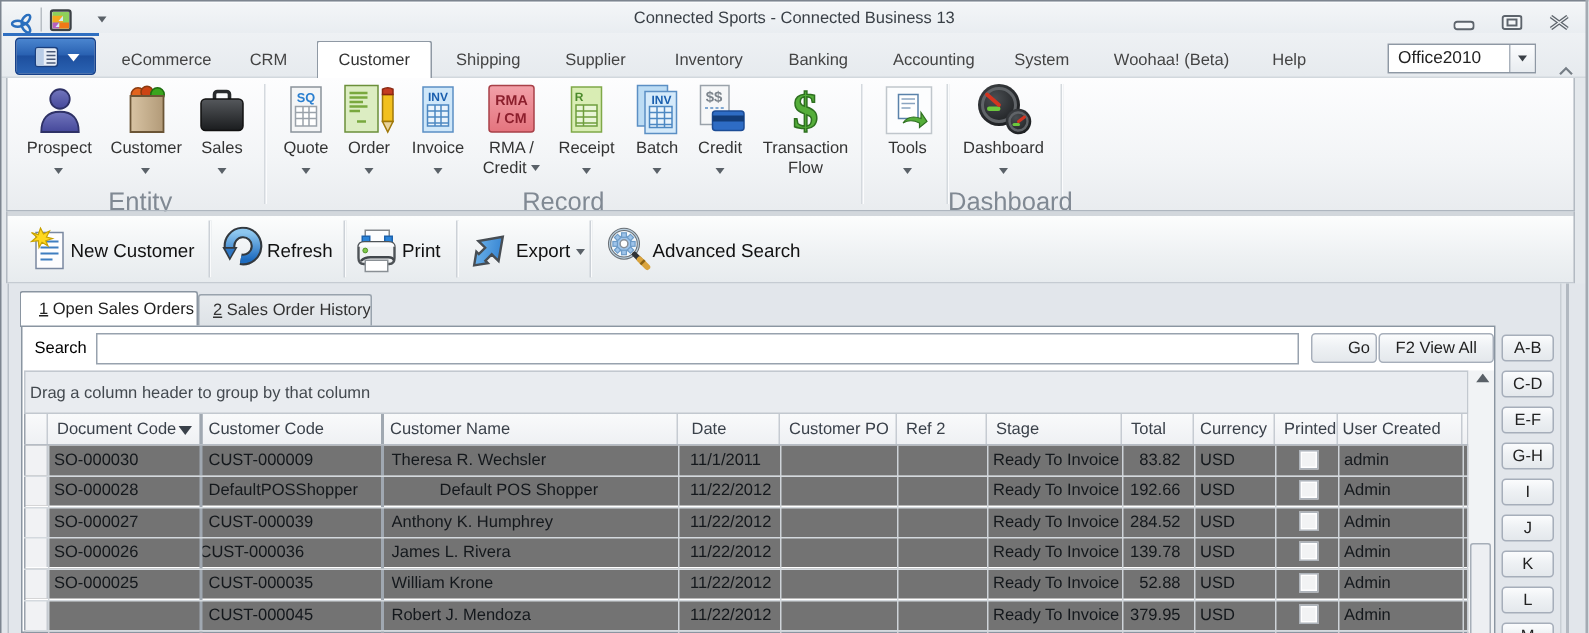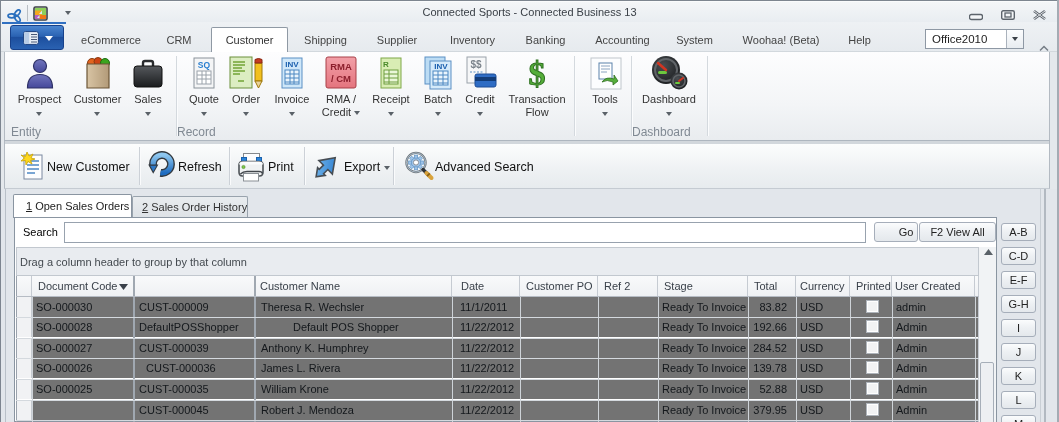--- a/index.html
+++ b/index.html
@@ -22,21 +22,21 @@
 #combo .txt{position:absolute;left:6px;top:3px;font-size:11.5px;color:#222;}
 #combo .cbtn{position:absolute;right:0;top:0;width:16px;height:18px;background:linear-gradient(#fcfdfe,#e8ecf0);border-left:1px solid #aab2bc;}
 
 #ribbon{position:absolute;top:52px;left:4px;width:1046px;height:88px;border-left:1px solid #b3bac2;border-right:1px solid #b3bac2;box-sizing:border-box;background:linear-gradient(#fdfdfe,#f3f5f7 60%,#e9ecef);}
 #ribbon .sep{position:absolute;top:4px;width:1px;height:80px;background:#d4d9de;border-right:1px solid #fbfcfd;}
 .ritem{position:absolute;top:3px;text-align:center;}
 .ritem > svg{display:block;margin:0 auto;}
 .ritem .lbl{font-size:11px;color:#333;margin-top:2px;line-height:13px;}
 .darr{display:inline-block;width:0;height:0;border-left:3px solid transparent;border-right:3px solid transparent;border-top:4px solid #5a6168;}
 .arrb{position:absolute;top:57px;left:50%;margin-left:-3.5px;width:0;height:0;border-left:3.5px solid transparent;border-right:3.5px solid transparent;border-top:4px solid #5a6168;}
-.glbl{position:absolute;top:73px;font-size:12px;color:#808993;}
+.glbl{position:absolute;top:73px;font-size:17px;color:#808993;text-align:center;}
 #ribbonline{position:absolute;top:140px;left:4px;width:1046px;height:1px;background:#aeb6bf;}
 #ribbonstrip{position:absolute;top:141px;left:4px;width:1046px;height:3px;background:#d2d7dc;border-left:1px solid #b3bac2;border-right:1px solid #b3bac2;box-sizing:border-box;}
 
 #toolbar{position:absolute;top:144px;left:4px;width:1046px;height:45px;border-left:1px solid #b3bac2;border-right:1px solid #b3bac2;background:linear-gradient(#fcfdfd,#eef1f3 60%,#e7ebee);border-bottom:1px solid #c5cbd2;box-sizing:border-box;}
 .titem{position:absolute;top:0;height:44px;}
 .titem .tx{position:absolute;top:16px;font-size:12.5px;color:#111;white-space:nowrap;}
 .tsep{position:absolute;top:3px;width:1px;height:38px;background:#ccd1d7;border-right:1px solid #fafbfc;}
 
 #mid{position:absolute;top:189px;left:1px;width:1057px;height:233px;background:#e2e6eb;}
 #tab1{position:absolute;top:5px;left:12px;width:119px;height:24px;background:#fff;border:1px solid #8a95a1;border-bottom:none;border-radius:2px 2px 0 0;box-sizing:border-box;font-size:11px;color:#222;line-height:23px;padding-left:12px;white-space:nowrap;overflow:hidden;}
@@ -437,20 +437,21 @@
   <div id="searchbox"></div>
   <div class="btn" style="top:222px;left:874px;width:44px;padding-left:20px;">Go</div>
   <div class="btn" style="top:222px;left:919px;width:77px;">F2 View All</div>
   <div id="grid">
     <div id="groupbar">
         <span>Drag a column header to group by that column</span>
       </div>
     <div id="hdr">
       <div class="hcell" style="left:0;width:16px;padding-left:0;"></div>
       <div class="hcell" style="left:16px;width:102px;">Document Code</div>
+      <div class="hcell" style="left:118px;width:121px;border-left:1px solid #9aa2ac;padding-left:4px;">Customer Code</div>
       <div class="hcell" style="left:239px;width:197px;border-left:1px solid #9aa2ac;padding-left:4px;">Customer Name</div>
       <div class="hcell" style="left:436px;width:68px;padding-left:9px;">Date</div>
       <div class="hcell" style="left:504px;width:78px;">Customer PO</div>
       <div class="hcell" style="left:582px;width:60px;">Ref 2</div>
       <div class="hcell" style="left:642px;width:90px;">Stage</div>
       <div class="hcell" style="left:732px;width:48px;">Total</div>
       <div class="hcell" style="left:780px;width:54px;padding-left:4px;">Currency</div>
       <div class="hcell" style="left:834px;width:42px;">Printed</div>
       <div class="hcell" style="left:876px;width:83px;padding-left:3px;">User Created</div>
       <div class="hcell" style="left:959px;width:4px;padding:0;border-right:none;"></div>
@@ -490,21 +491,21 @@
       <div class="cell" style="left:444px;width:60px;">11/22/2012</div>
       <div class="cell" style="left:646px;width:85px;">Ready To Invoice</div>
       <div class="cell" style="left:692px;width:79px;text-align:right;">284.52</div>
       <div class="cell" style="left:784px;width:48px;">USD</div>
       <div class="cb"></div>
       <div class="cell" style="left:880px;width:78px;">Admin</div>
     </div>
     <div class="row" style="top:111px;">
       <div class="ind"></div>
       <div class="cell" style="left:20px;width:96px;">SO-000026</div>
-      <div class="cell" style="left:130px;width:114px;">CUST-000036</div>
+      <div class="cell" style="left:117px;width:114px;">CUST-000036</div>
       <div class="cell" style="left:245px;width:190px;">James L. Rivera</div>
       <div class="cell" style="left:444px;width:60px;">11/22/2012</div>
       <div class="cell" style="left:646px;width:85px;">Ready To Invoice</div>
       <div class="cell" style="left:692px;width:79px;text-align:right;">139.78</div>
       <div class="cell" style="left:784px;width:48px;">USD</div>
       <div class="cb"></div>
       <div class="cell" style="left:880px;width:78px;">Admin</div>
     </div>
     <div class="row" style="top:132px;">
       <div class="ind"></div>

